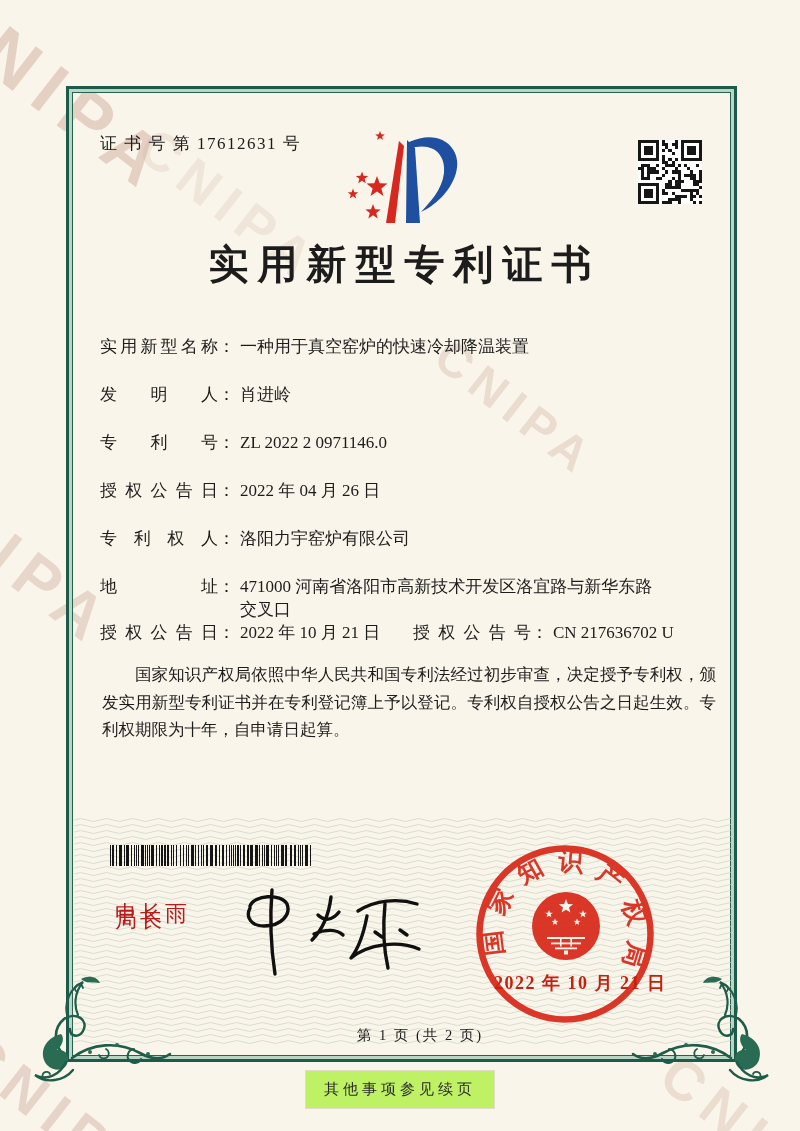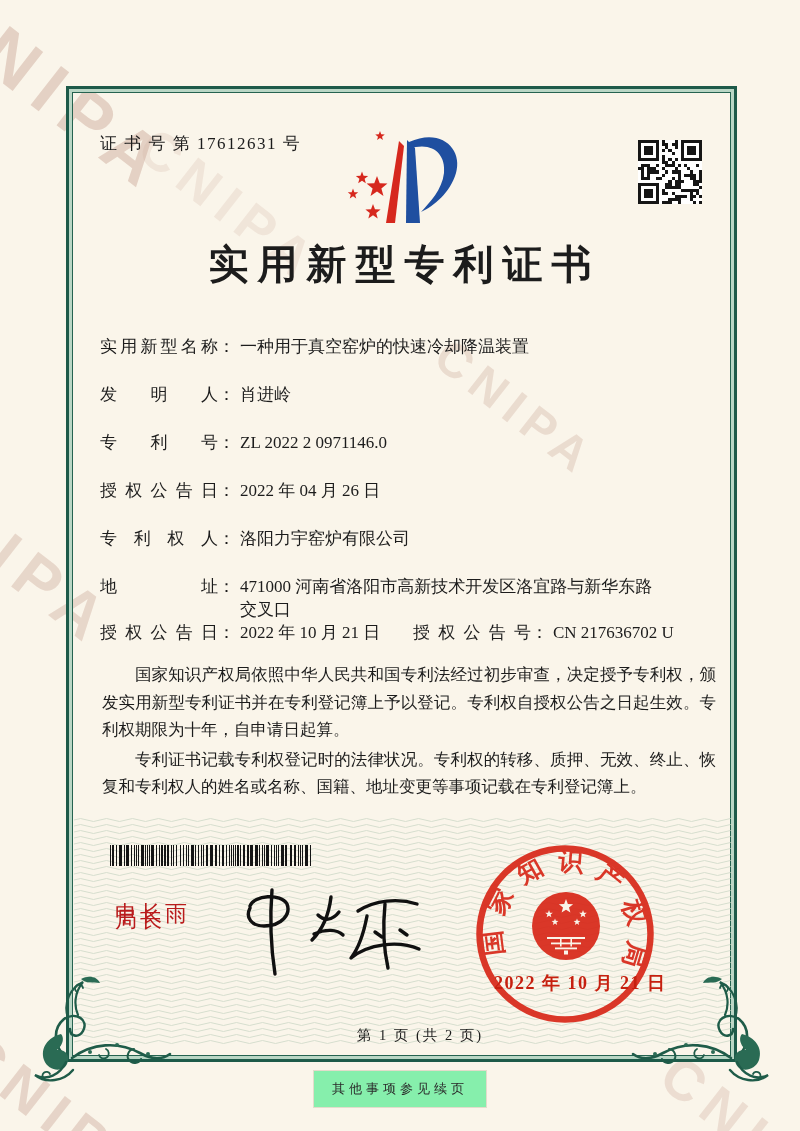--- a/index.html
+++ b/index.html
@@ -38,22 +38,22 @@
   .body-text{position:absolute;left:100px;top:659px;width:618px;font-size:16.5px;
     line-height:27.5px;text-align:justify;z-index:3;}
   .body-text p{margin:2px;text-indent:2em;}
   
   .signer{position:absolute;left:115px;z-index:3;
     font-family:"Liberation Sans","DejaVu Sans",sans-serif;font-size:22px;letter-spacing:3px;color:#b91c1c;}
   .seal-date{position:absolute;left:494px;top:971px;width:180px;z-index:6;
     color:#c6200f;font-size:18px;letter-spacing:1.5px;font-weight:bold;}
   .page-info{position:absolute;left:0;right:0;top:1026px;text-align:center;font-size:14.5px;letter-spacing:2px;z-index:3;margin-left:40px;}
   .note-box{position:absolute;left:0;right:0;top:1070px;text-align:center;z-index:3;}
-  .note-box span{display:inline-block;background:#86efac;border:1px solid #e3dccb;
-    padding:9px 18px;font-size:13px;letter-spacing:4px;color:#2a2a2a;}
+  .note-box span{display:inline-block;background:#bef264;border:1px solid #e3dccb;
+    padding:9px 18px;font-size:15px;letter-spacing:4px;color:#2a2a2a;}
 </style>
 </head>
 <body>
 
 <div class="cert">
 
   <div id="wm-layer">
       <div class="wm" style="left: -35px; top: -30px; font-size: 72px; opacity: 0.5;">CNIPA</div>
       <div class="wm" style="left: 165px; top: 115px; font-size: 54px; opacity: 0.22;">CNIPA</div>
       <div class="wm" style="left: 458px; top: 328px; font-size: 48px; opacity: 0.35;">CNIPA</div>
@@ -352,21 +352,20 @@
 
   <div class="f-row" style="top:621px;">
     <span class="f-label">授权公告日</span><span class="f-colon">：</span><span class="f-value">2022 年 10 月 21 日</span>
     <span class="pair2">
       <span class="f-label">授权公告号</span><span class="f-colon">：</span><span class="f-value">CN 217636702 U</span>
     </span>
   </div>
 
   <div class="body-text">
     <p>国家知识产权局依照中华人民共和国专利法经过初步审查，决定授予专利权，颁发实用新型专利证书并在专利登记簿上予以登记。专利权自授权公告之日起生效。专利权期限为十年，自申请日起算。</p>
-    <p>专利证书记载专利权登记时的法律状况。专利权的转移、质押、无效、终止、恢复和专利权人的姓名或名称、国籍、地址变更等事项记载在专利登记簿上。</p>
   </div>
 
   <svg class="art" id="barcode" style="left:110px;top:845px;shape-rendering:crispEdges;" width="208" height="21">
       <rect x="0" y="0" width="1" height="21" fill="#151515"></rect>
       <rect x="2" y="0" width="2" height="21" fill="#151515"></rect>
       <rect x="6" y="0" width="1" height="21" fill="#151515"></rect>
       <rect x="9" y="0" width="3" height="21" fill="#151515"></rect>
       <rect x="14" y="0" width="1" height="21" fill="#151515"></rect>
       <rect x="16" y="0" width="3" height="21" fill="#151515"></rect>
       <rect x="21" y="0" width="1" height="21" fill="#151515"></rect>

